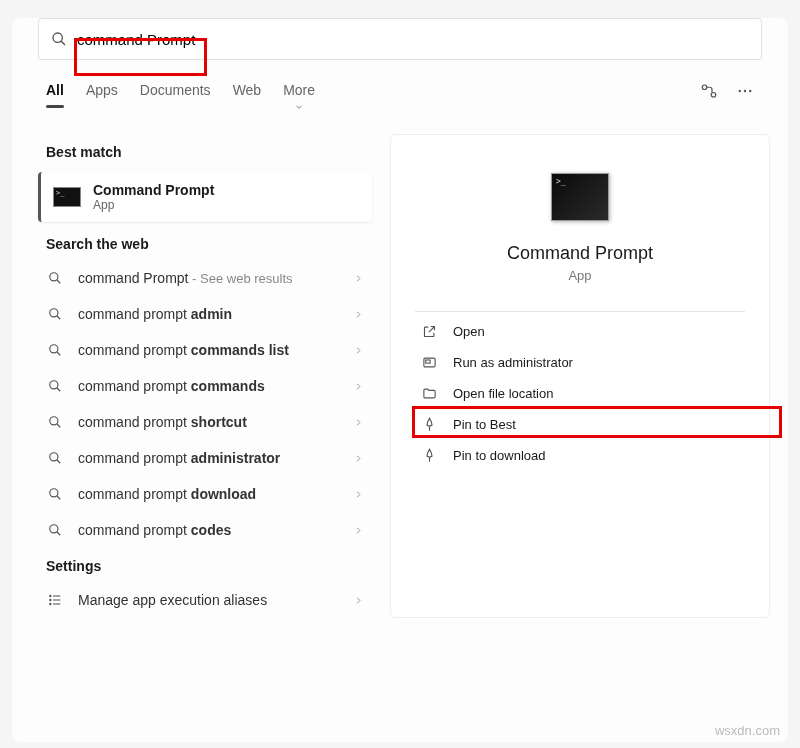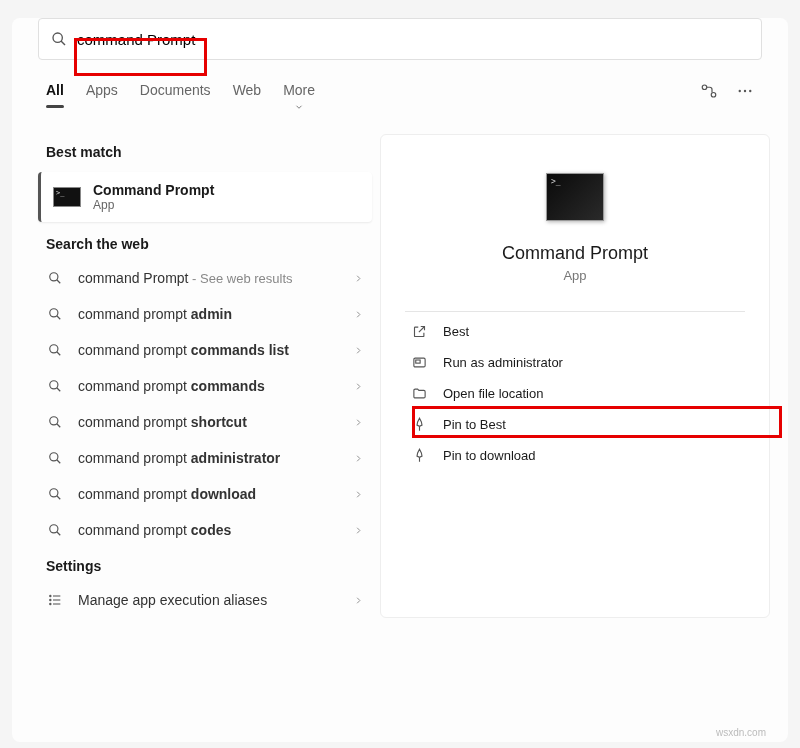--- a/index.html
+++ b/index.html
@@ -14,21 +14,21 @@
     .hl-runas { top: 388px; left: 400px; width: 370px; height: 32px; }
     
     .tabs-row { display: flex; align-items: flex-start; padding: 22px 34px 0 34px; gap: 22px; color: #666; font-size: 14px; }
     .tab { cursor: pointer; padding-bottom: 8px; position: relative; }
     .tab.active { color: #111; font-weight: 600; }
     .tab.active::after { content: ''; position: absolute; left: 0; bottom: -2px; width: 18px; height: 3px; background: #444; border-radius: 2px; }
     .tab-more { display: flex; align-items: center; gap: 4px; flex-direction: column; }
     .spacer { flex: 1; }
     .top-icons { display: flex; gap: 18px; align-items: center; color: #555; }
     
-    .content { display: flex; padding: 14px 18px 0 18px; }
+    .content { display: flex; padding: 14px 18px 0 18px; gap: 10px; }
     .left { flex: 0 0 350px; }
     .right { flex: 1; background: #fff; border-radius: 6px; border: 1px solid #eee; padding: 20px; }
     
     .section-label { font-weight: 600; font-size: 14px; padding: 10px 16px 8px 16px; }
     
     .best-match { display: flex; align-items: center; background: #fff; border-radius: 4px; padding: 10px 12px; margin: 4px 8px; border-left: 3px solid #555; box-shadow: 0 1px 2px rgba(0,0,0,0.08); }
     .bm-icon { width: 28px; height: 20px; background: #111; border: 1px solid #888; margin-right: 12px; position: relative; }
     .bm-icon::before { content: '>_'; color: #ddd; font-size: 7px; position: absolute; top: 1px; left: 2px; font-family: monospace; }
     .bm-text .title { font-weight: 600; font-size: 14px; }
     .bm-text .sub { font-size: 12px; color: #666; }
@@ -44,21 +44,21 @@
     .preview-icon { width: 58px; height: 48px; background: linear-gradient(135deg, #0a0a0a 0%, #2a2a2a 100%); border: 1px solid #999; box-shadow: 1px 1px 4px rgba(0,0,0,0.3); position: relative; }
     .preview-icon::before { content: '>_'; color: #ccc; font-size: 8px; position: absolute; top: 3px; left: 4px; font-family: monospace; }
     .preview-title { text-align: center; font-size: 18px; font-weight: 400; margin-top: 16px; }
     .preview-sub { text-align: center; font-size: 13px; color: #777; margin-top: 4px; margin-bottom: 28px; }
     .divider { height: 1px; background: #e5e5e5; margin: 0 4px 4px 4px; }
     
     .action-item { display: flex; align-items: center; padding: 8px 8px; cursor: pointer; border-radius: 4px; }
     .ai-icon { width: 20px; margin-right: 14px; color: #555; display: flex; justify-content: center; }
     .ai-text { font-size: 13px; }
     
-    .watermark { position: absolute; bottom: 4px; right: 22px; font-size: 10px; color: #bbb; }
+    .watermark { position: absolute; bottom: 4px; right: 8px; font-size: 13px; color: #bbb; }
     
     svg { display: block; }
   </style>
 </head>
 <body>
 
 <div class="window">
   <div class="highlight-red hl-search"></div>
   <div class="highlight-red hl-runas"></div>
 
@@ -260,21 +260,21 @@
       <div class="divider"></div>
 
       <div class="action-item">
         <span class="ai-icon">
             <svg width="15" height="15" viewBox="0 0 24 24" fill="none" stroke="currentColor" stroke-width="1.8">
               <path d="M14 4h6v6"></path>
               <path d="M20 4l-9 9"></path>
               <path d="M19 14v5a1 1 0 0 1-1 1H5a1 1 0 0 1-1-1V6a1 1 0 0 1 1-1h5"></path>
             </svg>
           </span>
-        <span class="ai-text">Best</span>
+        <span class="ai-text">Open</span>
       </div>
       <div class="action-item">
         <span class="ai-icon">
             <svg width="15" height="15" viewBox="0 0 24 24" fill="none" stroke="currentColor" stroke-width="1.8">
               <rect x="3" y="5" width="18" height="14" rx="2"></rect>
               <rect x="6" y="8" width="7" height="5"></rect>
             </svg>
           </span>
         <span class="ai-text">Run as administrator</span>
       </div>

